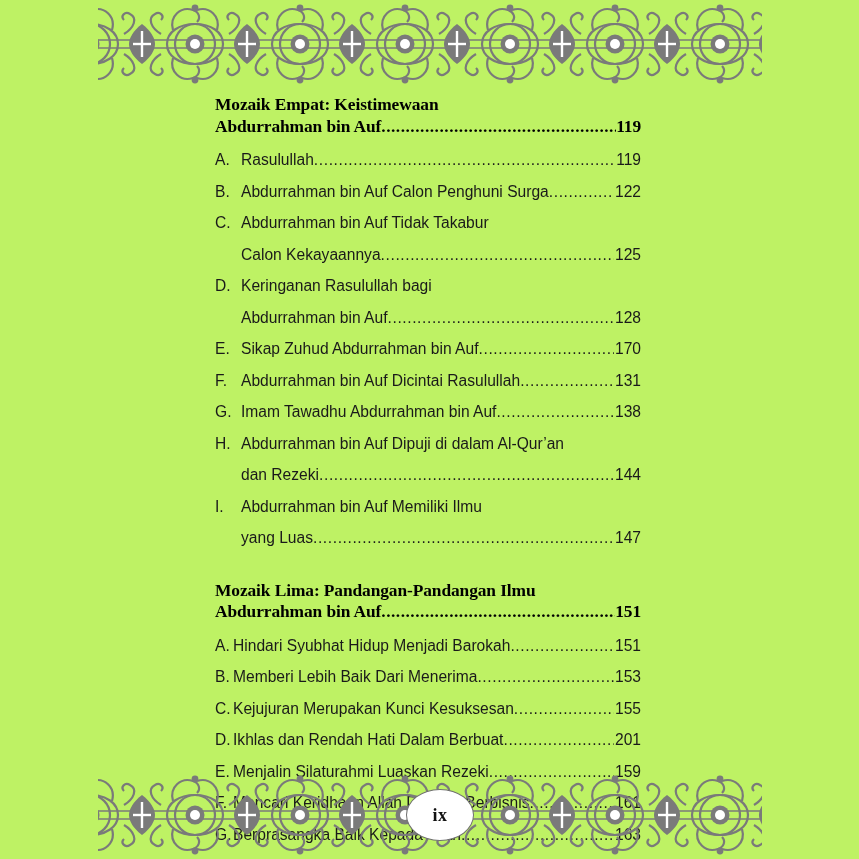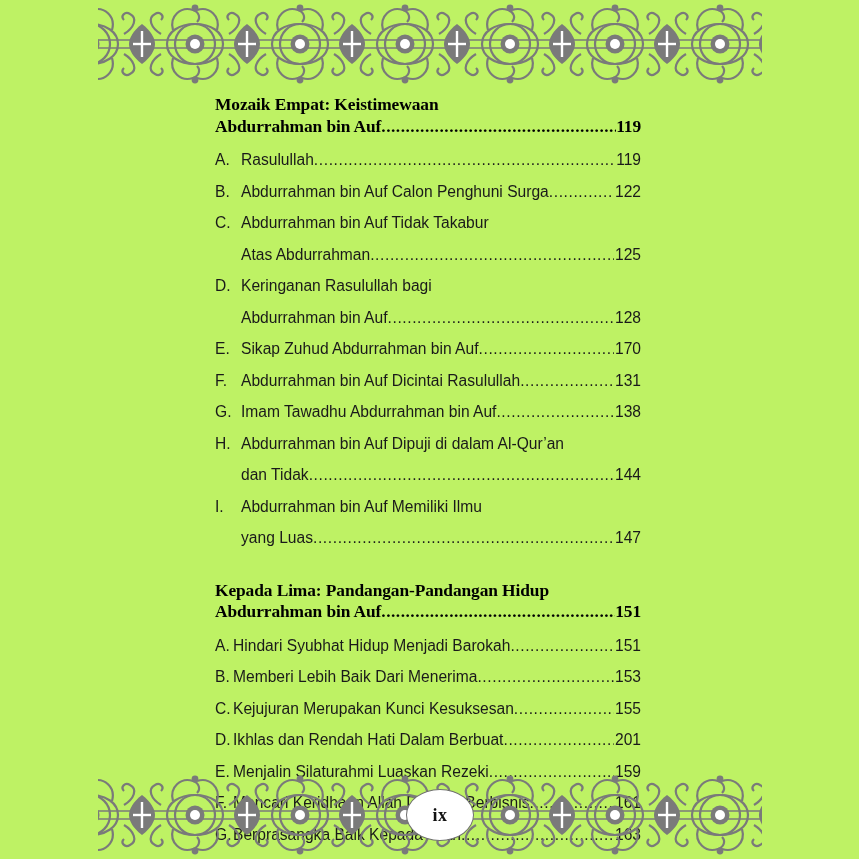--- a/index.html
+++ b/index.html
@@ -226,21 +226,21 @@
               <span class="e-page">122</span>
             </span>
           </span>
         </div>
 
         <div class="toc-item">
           <span class="marker">C.</span>
           <span class="body">
             <span class="entry-plain">Abdurrahman bin Auf Tidak Takabur</span>
             <span class="entry-line">
-              <span class="e-title">Atas Abdurrahman</span>
+              <span class="e-title">Calon Kekayaannya</span>
               <span class="leader">.................................................................................................</span>
               <span class="e-page">125</span>
             </span>
           </span>
         </div>
 
         <div class="toc-item">
           <span class="marker">D.</span>
           <span class="body">
             <span class="entry-plain"> Keringanan Rasulullah bagi</span>
@@ -283,21 +283,21 @@
               <span class="e-page">138</span>
             </span>
           </span>
         </div>
 
         <div class="toc-item">
           <span class="marker">H.</span>
           <span class="body">
             <span class="entry-plain"> Abdurrahman bin Auf Dipuji di dalam Al-Qur’an</span>
             <span class="entry-line">
-              <span class="e-title">dan Tidak </span>
+              <span class="e-title">dan Rezeki </span>
               <span class="leader">.................................................................................................</span>
               <span class="e-page">144</span>
             </span>
           </span>
         </div>
 
         <div class="toc-item">
           <span class="marker">I.</span>
           <span class="body">
             <span class="entry-plain">Abdurrahman bin Auf Memiliki Ilmu</span>
@@ -307,21 +307,21 @@
               <span class="e-page">147</span>
             </span>
           </span>
         </div>
 
       </div>
     </div>
 
     <div class="section">
       <div class="section-heading">
-        <span class="heading-line1">Kepada Lima: Pandangan-Pandangan Hidup</span>
+        <span class="heading-line1">Mozaik Lima: Pandangan-Pandangan Ilmu</span>
         <span class="heading-line2">
           <span class="h-title">Abdurrahman bin Auf</span>
           <span class="leader">..................................................................................................</span>
           <span class="h-page">151</span>
         </span>
       </div>
 
       <div class="toc-list">
 
         <div class="toc-item tight">

